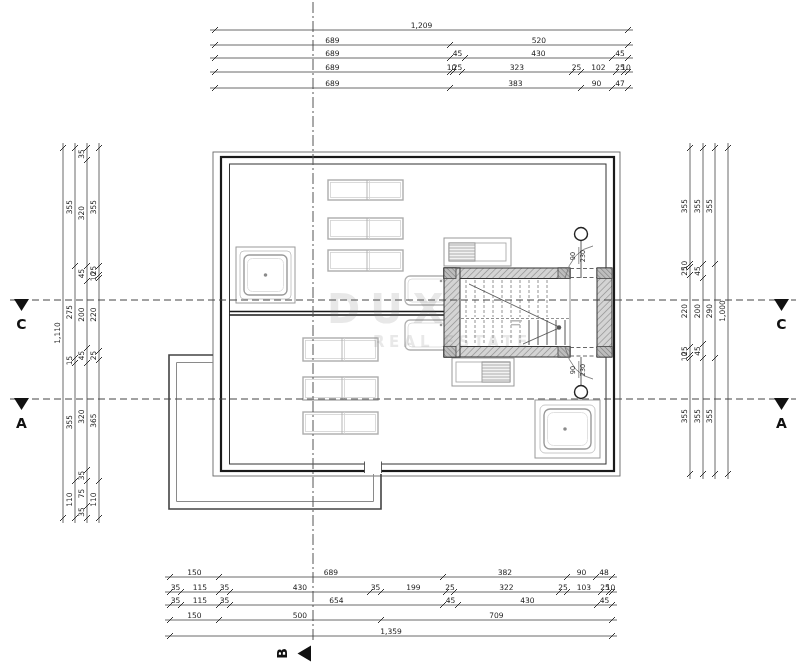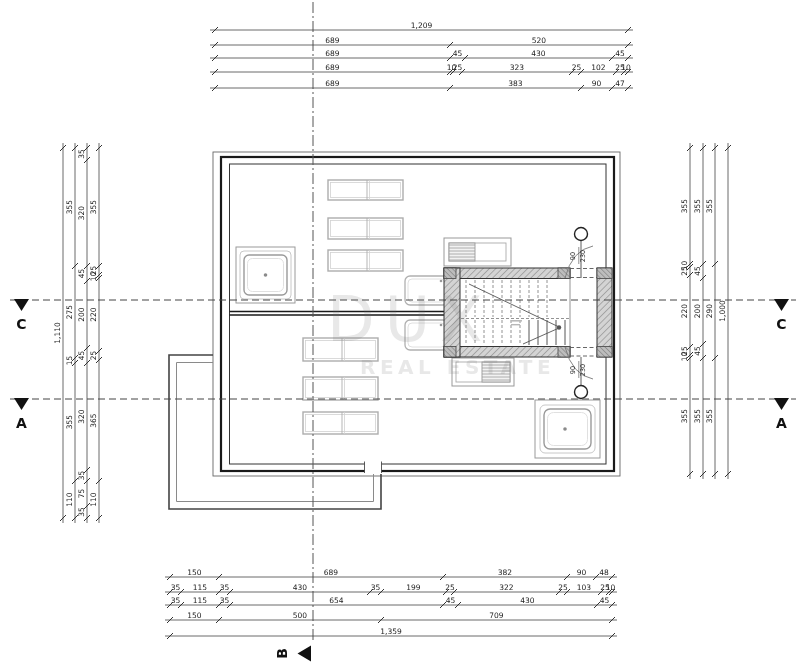--- a/index.html
+++ b/index.html
@@ -4,22 +4,22 @@
 <style>
   html,body{margin:0;padding:0;background:#fff;}
   #stage{position:relative;width:808px;height:670px;background:#fff;overflow:hidden;
          font-family:"DejaVu Sans", sans-serif;}
   svg{position:absolute;left:0;top:0;}
   .dimtext{font-size:7.5px;fill:#222;}
   .marker-letter{font-size:14px;font-weight:bold;fill:#111;}
   .opening-label{font-size:6.5px;fill:#222;}
   #watermark{position:absolute;left:327px;top:289px;z-index:5;pointer-events:none;
              color:rgba(110,110,110,0.16);}
-  #watermark .wm1{font-size:62px;font-weight:normal;letter-spacing:10px;line-height:1;}
-  #watermark .wm2{font-size:20px;font-weight:bold;letter-spacing:4.5px;margin-top:4px;margin-left:33px;}
+  #watermark .wm1{font-size:40px;font-weight:bold;letter-spacing:10px;line-height:1;}
+  #watermark .wm2{font-size:15px;font-weight:bold;letter-spacing:4.5px;margin-top:4px;margin-left:46px;}
 </style>
 </head>
 <body>
 
 <div id="stage">
 
   <svg width="808" height="670" viewBox="0 0 808 670">
     <defs>
       <pattern id="hatch" patternUnits="userSpaceOnUse" width="4.5" height="4.5" patternTransform="rotate(45)">
         <rect width="4.5" height="4.5" fill="#d4d4d4"></rect>

